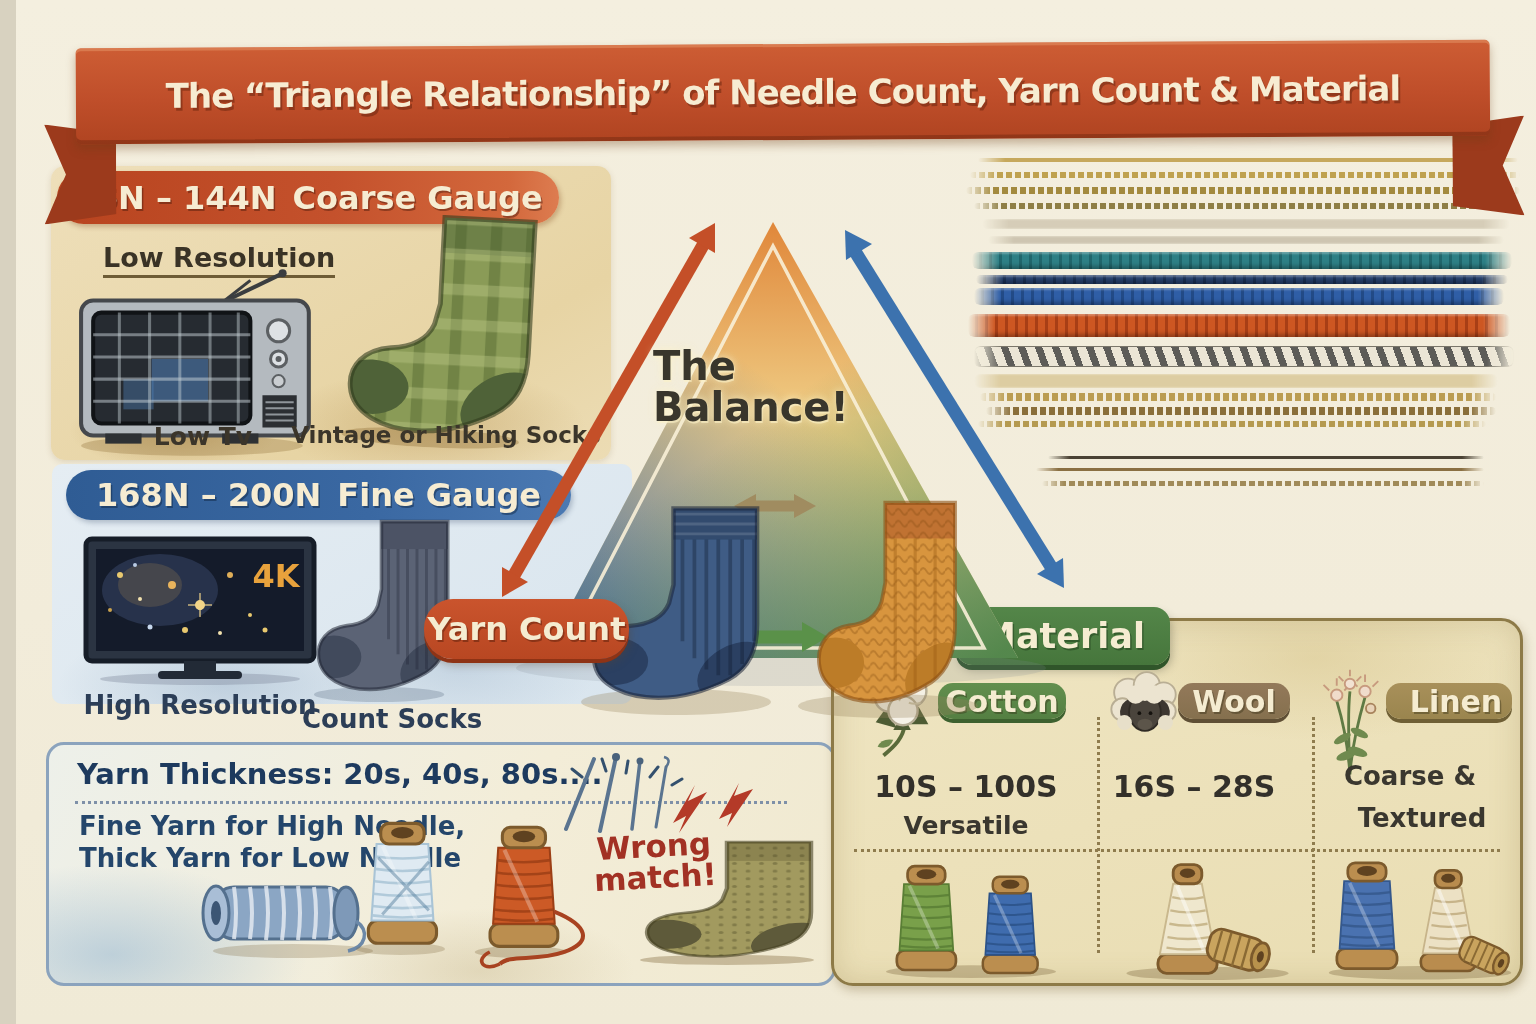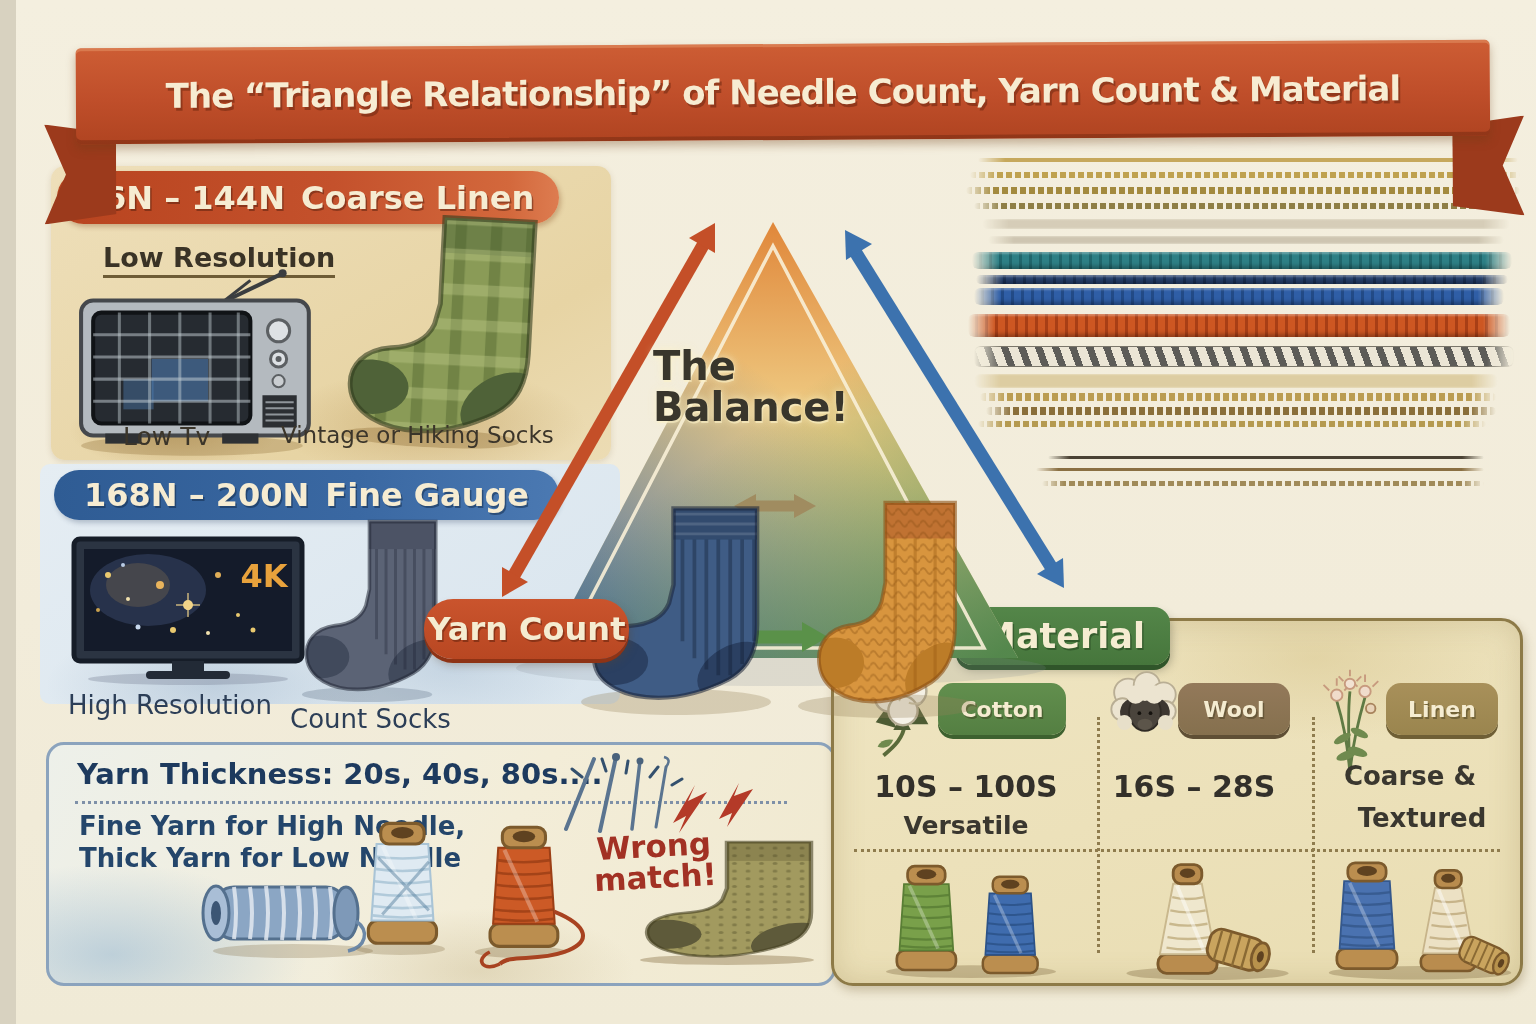--- a/index.html
+++ b/index.html
@@ -22,37 +22,37 @@
     text-shadow:2px 3px 0 rgba(90,30,10,.45);white-space:nowrap;}
 
   
   .section{z-index:1;border-radius:14px;}
   .sec-coarse{left:35px;top:166px;width:560px;height:294px;
     background:
       radial-gradient(150px 55px at 22% 90%, rgba(160,118,50,.38), transparent 70%),
       radial-gradient(220px 80px at 68% 88%, rgba(160,118,50,.30), transparent 70%),
       linear-gradient(150deg,#eedfba 0%,#e7d4a4 70%,#ecdcb4 100%);
     box-shadow:0 2px 6px rgba(140,110,60,.2);}
-  .sec-fine{left:24px;top:464px;width:580px;height:240px;border-radius:10px;
+  .sec-fine{left:36px;top:464px;width:580px;height:240px;border-radius:10px;
     background:
       radial-gradient(240px 90px at 30% 92%, rgba(120,150,180,.30), transparent 70%),
       radial-gradient(200px 90px at 70% 85%, rgba(120,150,180,.22), transparent 70%),
       linear-gradient(150deg,#e5edf3 0%,#d9e5ee 100%);}
   .gauge-bar{position:absolute;display:flex;align-items:center;justify-content:center;gap:16px;
     border-radius:27px;color:#f6ecd2;font-weight:bold;font-size:32px;
     text-shadow:1.5px 2px 0 rgba(70,25,10,.45);}
   .bar-coarse{left:6px;top:5px;width:502px;height:53px;
     background:linear-gradient(90deg,#b8441f 0%,#c4512c 55%,#d3683c 90%,#dd7c50 100%);
     box-shadow:2px 3px 5px rgba(120,60,20,.3);}
   .bar-fine{left:14px;top:6px;width:505px;height:50px;border-radius:25px;
     background:linear-gradient(90deg,#2f5c94 0%,#3a68a2 60%,#4b79b2 100%);
     text-shadow:1.5px 2px 0 rgba(15,40,70,.5);box-shadow:2px 3px 5px rgba(60,80,110,.3);}
   .annot{position:absolute;font-weight:bold;color:#3a3326;font-size:27px;}
   .annot.underlined{border-bottom:3px solid #6e5c36;padding-bottom:2px;}
-  .cap{position:absolute;font-weight:normal;color:#3b352a;font-size:25px;white-space:nowrap;}
+  .cap{position:absolute;font-weight:bold;color:#3b352a;font-size:25px;text-align:center;white-space:nowrap;}
   .cap.blue{color:#2c3e57;}
 
   
   .yarn-panel{left:30px;top:742px;width:790px;height:244px;z-index:1;
     border:3px solid #8ba3bd;border-radius:18px;box-sizing:border-box;
     background:
       radial-gradient(280px 130px at 8% 88%, rgba(130,170,205,.45), transparent 70%),
       radial-gradient(220px 90px at 55% 95%, rgba(180,160,110,.28), transparent 70%),
       linear-gradient(120deg,#edf0ea 0%,#f3edd8 55%,#f0e9d0 100%);}
   .yarn-title{left:28px;top:12px;font-size:29px;font-weight:bold;color:#1d3a5e;}
@@ -79,24 +79,24 @@
     border:3px solid #8d7a47;border-radius:22px;
     background:
       radial-gradient(300px 120px at 70% 10%, rgba(210,190,130,.4), transparent 70%),
       linear-gradient(165deg,#efe5c2 0%,#e9ddb2 100%);
     box-shadow:inset 0 0 30px rgba(140,115,60,.25), 2px 5px 10px rgba(120,95,50,.3);}
   .panel-pill{position:absolute;display:flex;align-items:center;justify-content:center;
     color:#f5ecd1;font-weight:bold;border-radius:16px;}
   .pill-materialtitle{left:122px;top:-14px;width:214px;height:58px;font-size:35px;
     background:linear-gradient(180deg,#548649,#46763c);box-shadow:0 5px 0 #30552a,2px 6px 8px rgba(80,80,60,.35);
     text-shadow:1.5px 2px 0 rgba(30,60,25,.5);}
-  .mat-pill{height:52px;font-size:22px;border-radius:15px;text-shadow:1.5px 2px 0 rgba(50,45,20,.4);}
+  .mat-pill{height:36px;font-size:30px;border-radius:15px;text-shadow:1.5px 2px 0 rgba(50,45,20,.4);}
   .pill-cotton{left:104px;top:62px;width:128px;background:linear-gradient(180deg,#628f4e,#547f42);box-shadow:0 4px 0 #3d612f;}
   .pill-wool{left:344px;top:62px;width:112px;background:linear-gradient(180deg,#93795a,#85704e);box-shadow:0 4px 0 #5f4f35;}
-  .pill-linen{left:552px;top:62px;width:112px;background:linear-gradient(180deg,#a8905a,#9a854e);box-shadow:0 4px 0 #6f5f35;}
+  .pill-linen{left:552px;top:62px;width:112px;background:linear-gradient(180deg,#a8905a,#9a854e);box-shadow:0 4px 0 #6f5f35;padding-left:14px;}
   .msep{position:absolute;top:96px;bottom:30px;width:0;border-left:3px dotted #8f7c4e;}
   .mdot-h{position:absolute;left:20px;right:20px;top:228px;height:0;border-top:3px dotted #8f7c4e;}
   .mrange{position:absolute;text-align:center;font-size:30px;font-weight:bold;color:#33302a;white-space:nowrap;}
   .mtrait{position:absolute;text-align:center;font-size:25px;font-weight:bold;color:#3a372f;white-space:nowrap;}
 
   
   .pill{position:absolute;display:flex;align-items:center;justify-content:center;color:#f5ecd1;
     font-weight:bold;z-index:4;border-radius:29px;}
   .pill-needle{left:622px;top:156px;width:272px;height:56px;font-size:34px;
     background:linear-gradient(180deg,#35689e,#2a5688);
@@ -173,21 +173,21 @@
     <div class="banner-tail left"></div>
     <div class="banner-tail right"></div>
     <div class="banner-body">
       <span class="banner-title">The “Triangle Relationship” of Needle Count, Yarn Count &amp; Material</span>
     </div>
   </div>
 
   <div class="abs section sec-coarse">
     <div class="gauge-bar bar-coarse">
       <span>96N – 144N</span>
-      <span>Coarse Linen</span>
+      <span>Coarse Gauge</span>
     </div>
     <div class="annot underlined" style="left:52px;top:76px;">Low Resolution</div>
 
     <svg class="ill" style="left:20px;top:100px;width:262px;height:192px;" viewBox="0 0 260 190">
       <ellipse cx="120" cy="178" rx="110" ry="10" fill="rgba(140,105,50,.30)"></ellipse>
       <path d="M150,36 L208,8" stroke="#3a3d40" stroke-width="4"></path>
       <path d="M150,36 L178,14" stroke="#3a3d40" stroke-width="3"></path>
       <circle cx="210" cy="7" r="4" fill="#3a3d40"></circle>
       <rect x="10" y="34" width="226" height="134" rx="12" fill="#b4babf" stroke="#45484c" stroke-width="4"></rect>
       <rect x="22" y="46" width="156" height="110" rx="8" fill="#262b31" stroke="#101316" stroke-width="4"></rect>

